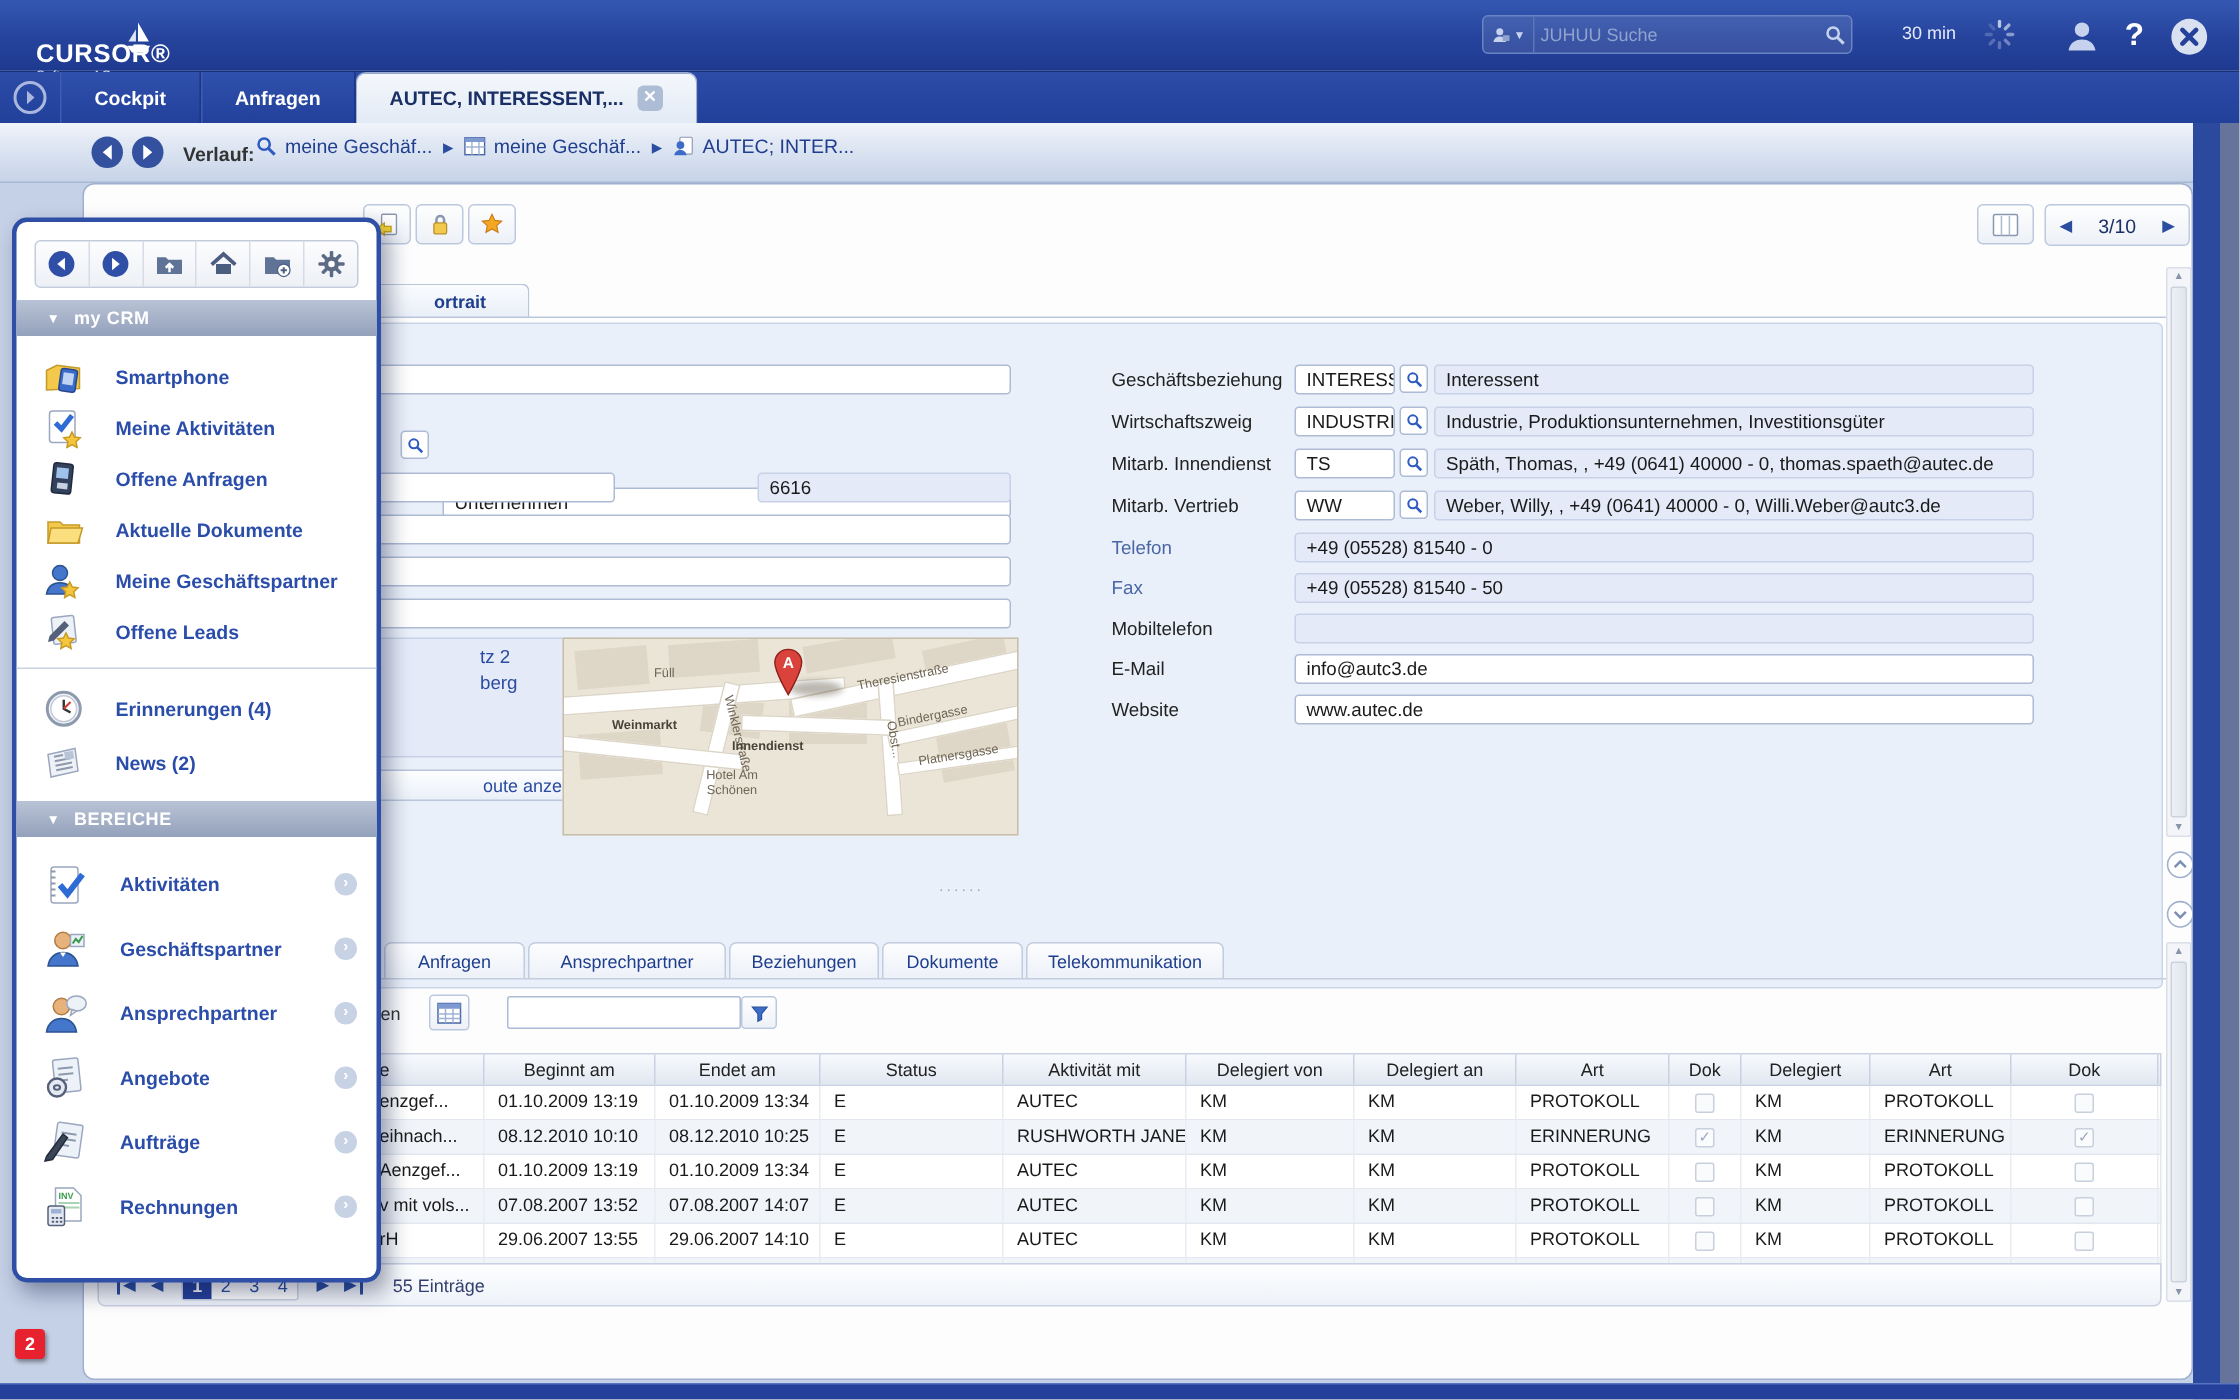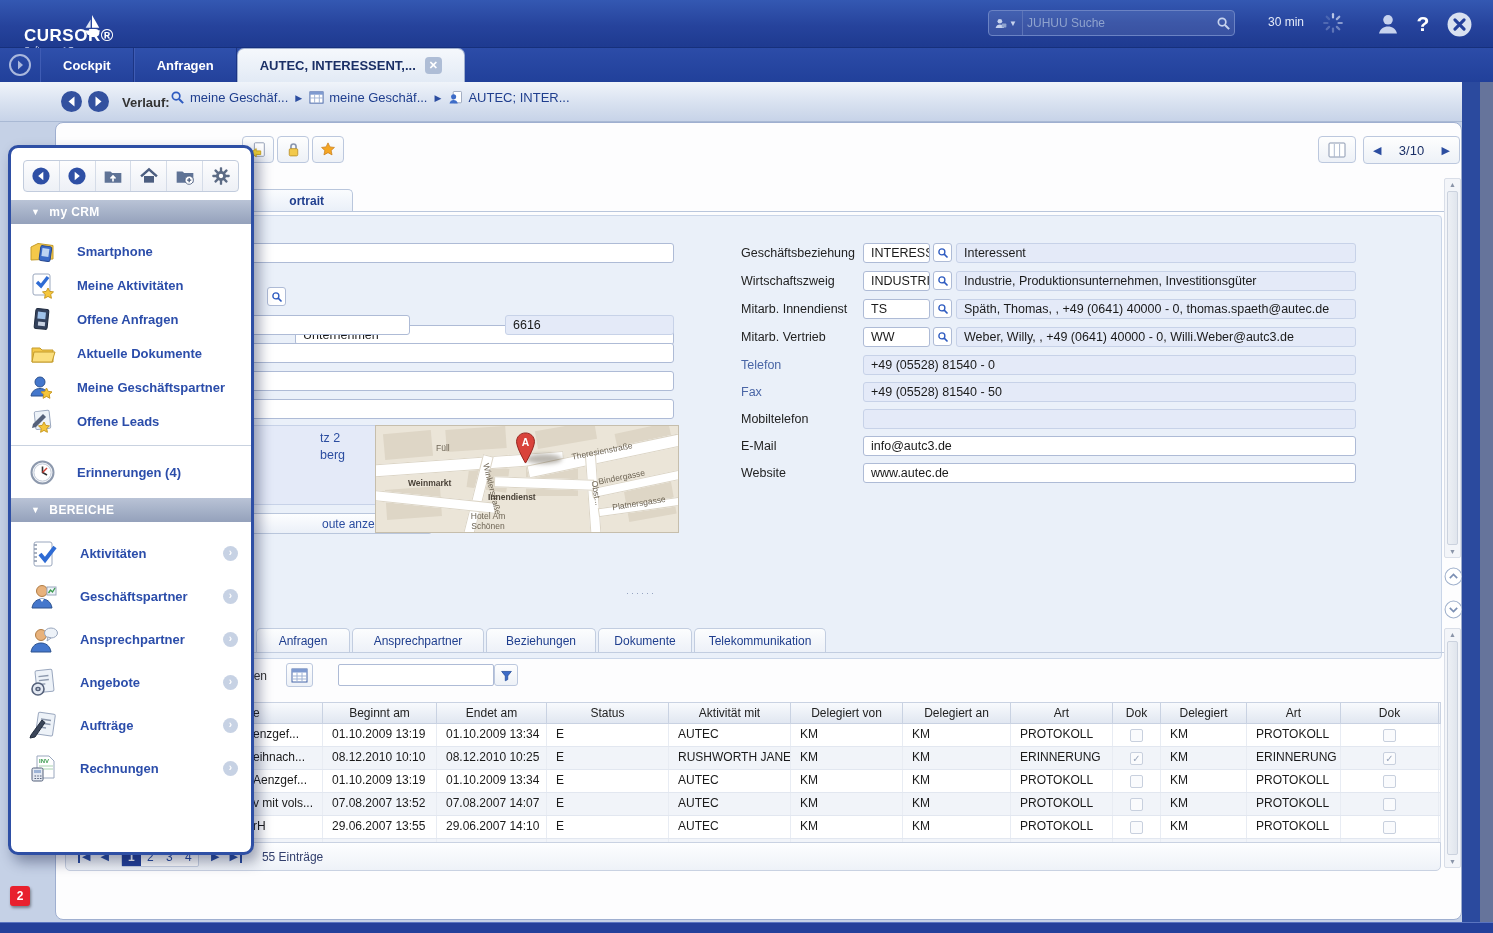--- a/index.html
+++ b/index.html
@@ -95,21 +95,21 @@
   .rrow .lab { position:absolute; left:0; top:3px; font-size:12.5px; color:#222; }
   .rrow .lab.blue { color:#4A66A6; }
   .rrow .code { position:absolute; left:122px; width:67px; }
   .rrow .msb { left:192px; top:0; }
   .rrow .val { position:absolute; left:215px; width:400px; }
   .rrow .val.wide { left:122px; width:493px; }
   .crows { position:absolute; left:675px; top:139px; width:690px; }
   .crows .rrow { margin-bottom:7px; }
 
   
-  .map { position:absolute; left:309px; top:209px; width:304px; height:108px;
+  .map { position:absolute; left:309px; top:209px; width:304px; height:132px;
     background:#EBE5D8; border:1px solid #C6BEAC; overflow:hidden; }
   .map .blk { position:absolute; background:#DED6C6; }
   .map .rd { position:absolute; background:#fff; border:1px solid #DCD5C6; }
   .ml { position:absolute; font-size:8.5px; color:#6E6555; white-space:nowrap; }
   .ml.b { font-weight:bold; color:#4a4238; }
   .pin { position:absolute; left:138px; top:6px; width:23px; height:32px; }
   .pin-shadow { position:absolute; left:150px; top:28px; width:36px; height:10px;
     background:rgba(60,50,30,.35); border-radius:50%; filter:blur(2px); }
 
   
@@ -508,21 +508,21 @@
         <path d="M5.5 10.5L9 7l3.5 3.5" stroke="#7C90B4" stroke-width="1.6" fill="none"></path>
     </svg>
     <svg class="chev-circ" style="left:1388px; top:477px;" viewBox="0 0 18 18">
       <circle cx="9" cy="9" r="8" fill="#fff" stroke="#9FB0CC"></circle>
         <path d="M5.5 7.5L9 11l3.5-3.5" stroke="#7C90B4" stroke-width="1.6" fill="none"></path>
     </svg>
 
     <div class="btabs">
         <div class="btab" style="width: 94px;">Anfragen</div>
         <div class="btab" style="width: 132px;">Ansprechpartner</div>
-        <div class="btab" style="width: 110px;">Beziehungen</div>
+        <div class="btab" style="width: 100px;">Beziehungen</div>
         <div class="btab" style="width: 94px;">Dokumente</div>
         <div class="btab" style="width: 132px; text-align: right;">Telekommunikation</div>
       </div>
     <div class="btab-strip"></div>
 
     <div class="filter-row">
       <span class="filter-lab">hen</span>
       <div class="ficon-btn">
         <svg width="17" height="15" viewBox="0 0 17 15">
           <rect x="1" y="1" width="15" height="13" fill="#fff" stroke="#4766A8"></rect>
@@ -818,20 +818,30 @@
           <span class="icn">
             <svg viewBox="0 0 27 27">
               <circle cx="13.5" cy="13.5" r="11" fill="#F4F6F9" stroke="#8D99AD" stroke-width="2"></circle>
               <circle cx="13.5" cy="13.5" r="8.6" fill="#fff" stroke="#C3CBD8"></circle>
               <path d="M13.5 7.5v6l4.5 2.5" stroke="#333" stroke-width="1.6" fill="none"></path>
               <path d="M13.5 13.5L18 9" stroke="#D13B30" stroke-width="1.4"></path>
             </svg>
           </span>
           <span class="lbl">Erinnerungen (4)</span>
         </li>
+        <li class="np-item">
+          <span class="icn">
+            <svg viewBox="0 0 27 27">
+              <path d="M3 8l18-4 2 15-18 4z" fill="#EEF1F6" stroke="#9AA7BE"></path>
+              <path d="M7 9.5l6-1.2M7.5 12.5l11-2.2M8 15.5l11-2.2M8.5 18.5l11-2.2" stroke="#8D99AD" stroke-width="1.3"></path>
+              <rect x="14" y="6" width="6" height="5" fill="#B9C4D6" transform="rotate(-10 17 8)"></rect>
+            </svg>
+          </span>
+          <span class="lbl">News (2)</span>
+        </li>
       </ul>
     <div class="np-header">
       <span class="tri">▼</span>
       <span>BEREICHE</span>
     </div>
     <ul class="np-list list-bereiche">
         <li class="np-item">
           <span class="icn">
             <svg viewBox="0 0 30 30">
               <rect x="5" y="3" width="18" height="24" rx="2" fill="#fff" stroke="#9AA7BE"></rect>

